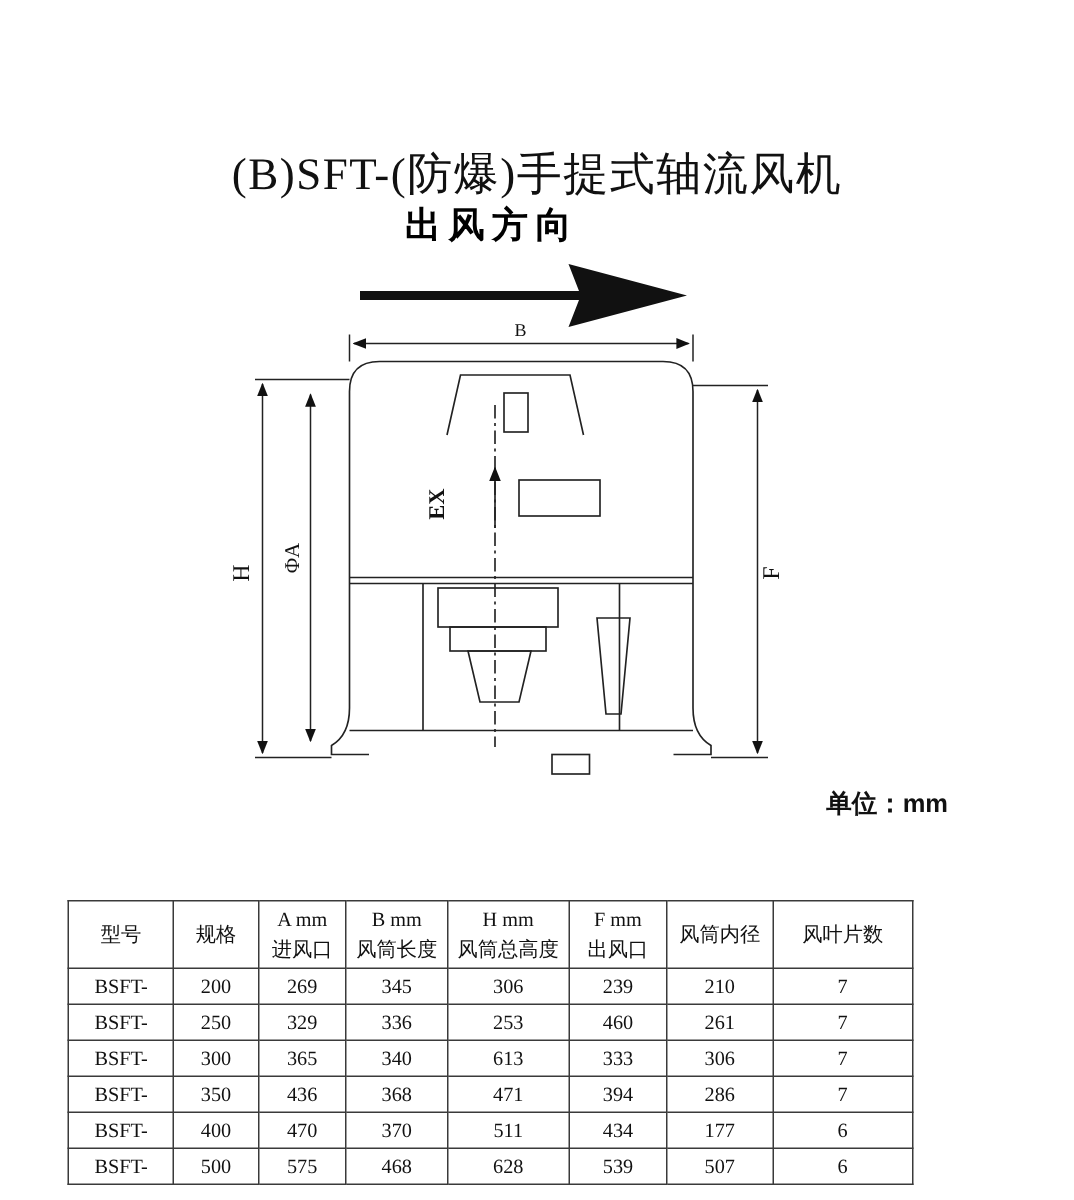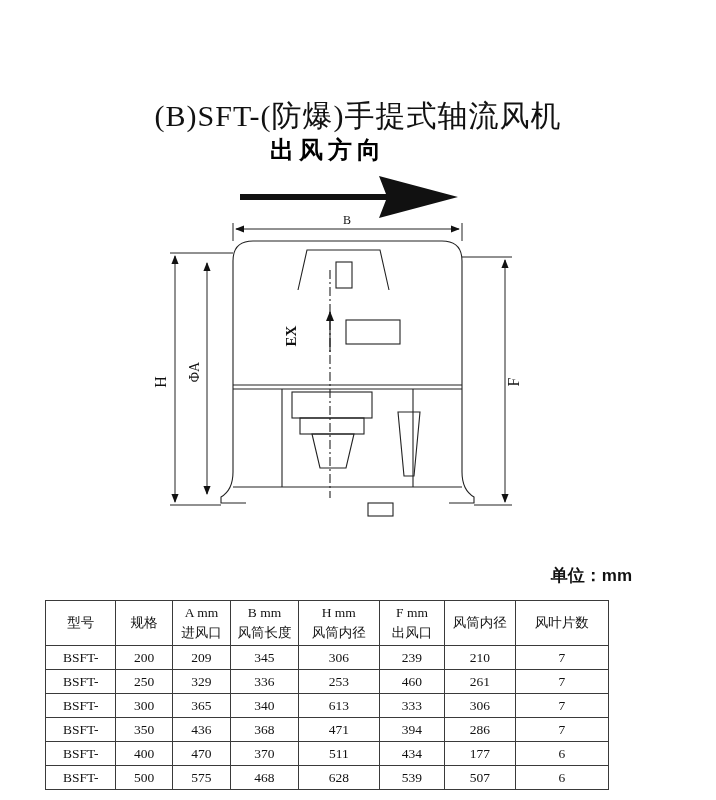--- a/index.html
+++ b/index.html
@@ -10,21 +10,21 @@
   }
   .page-title{
     position:absolute;top:48px;left:0;right:0;text-align:center;
     font-size:30px;font-weight:500;letter-spacing:1px;
     font-family:"Liberation Serif","DejaVu Serif",serif;
     margin-top:48px;
   }
   .drawing{position:absolute;top:120px;left:150px;width:430px;height:432px;}
   .drawing svg{display:block;}
   .unit-note{
-    position:absolute;top:564px;right:84px;
+    position:absolute;top:524px;right:84px;
     font-size:17px;font-weight:bold;
     font-family:"Liberation Sans","DejaVu Sans",sans-serif;
   }
   .table-wrap{position:absolute;top:600px;left:45px;width:564px;}
   table{width:100%;border-collapse:collapse;table-layout:fixed;}
   th,td{
     border:1px solid #3a3a3a;text-align:center;vertical-align:middle;
     font-size:13.5px;font-family:"Liberation Serif","DejaVu Serif",serif;
     padding:1px 0;
   }
@@ -127,32 +127,32 @@
     </colgroup>
     <thead>
       <tr>
         <th>型号</th>
         <th>规格</th>
         <th>A mm
 进风口</th>
         <th>B mm
 风筒长度</th>
         <th>H mm
-风筒内径</th>
+风筒总高度</th>
         <th>F mm
 出风口</th>
         <th>风筒内径</th>
         <th>风叶片数</th>
       </tr>
     </thead>
     <tbody>
       <tr>
         <td>BSFT-</td>
         <td>200</td>
-        <td>209</td>
+        <td>269</td>
         <td>345</td>
         <td>306</td>
         <td>239</td>
         <td>210</td>
         <td>7</td>
       </tr>
       <tr>
         <td>BSFT-</td>
         <td>250</td>
         <td>329</td>

